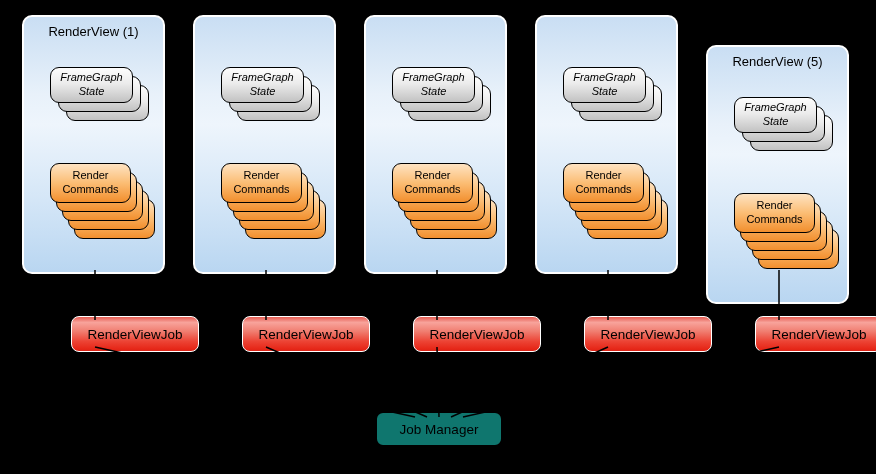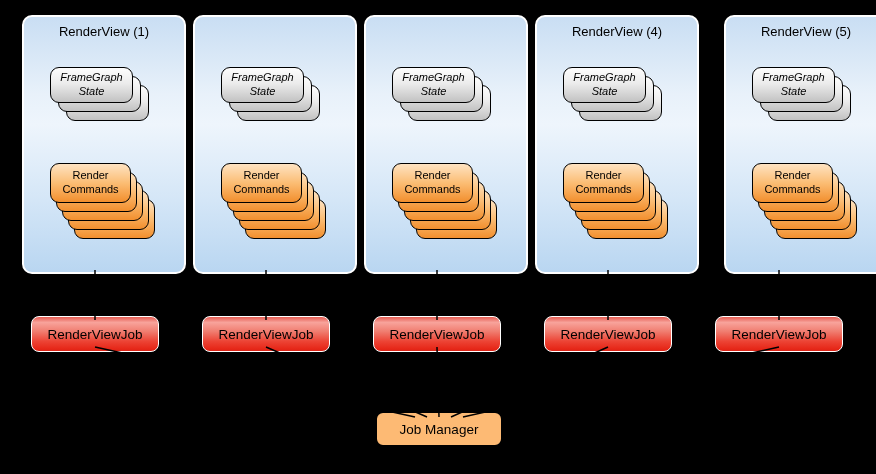--- a/index.html
+++ b/index.html
@@ -8,21 +8,21 @@
     width: 876px;
     height: 474px;
     background: #000;
     font-family: "Liberation Sans", sans-serif;
     overflow: hidden;
   }
   
   .render-view {
     position: absolute;
     top: 15px;
-    width: 164px;
+    width: 143px;
     height: 259px;
     box-sizing: border-box;
     border: 2px solid #ffffff;
     border-radius: 10px;
     background: linear-gradient(180deg, #c9def3 0%, #e8f1fa 30%, #eef5fc 42%, #d4e6f7 72%, #b9d6f1 100%);
   }
   .rv-title {
     position: absolute;
     top: 7px; left: 0; right: 0;
     text-align: center;
@@ -58,28 +58,29 @@
     top: 316px;
     width: 128px;
     height: 36px;
     box-sizing: border-box;
     border: 1.5px solid #ffffff;
     border-radius: 8px;
     background: linear-gradient(180deg, #e45c52 0%, #f8a39b 16%, #f07e71 42%, #ec4334 72%, #e62718 94%, #da2316 100%);
     display: flex; align-items: center; justify-content: center;
     font-size: 13.5px;
     color: #000;
+    margin-left: 40px;
   }
   
   .job-manager {
     position: absolute;
     left: 375px; top: 411px;
     width: 128px; height: 36px;
     box-sizing: border-box;
-    background: #fdba74;
+    background: #0f766e;
     border: 2px solid #000;
     border-radius: 8px;
     display: flex; align-items: center; justify-content: center;
     font-size: 13.5px;
     color: #000;
   }
   
   #connectors {
     position: absolute; inset: 0;
     width: 876px; height: 474px;
@@ -144,40 +145,39 @@
         <div class="card orange" style="left: 18px; top: 27px; width: 81px; height: 40px;"></div>
         <div class="card orange" style="left: 12px; top: 18px; width: 81px; height: 40px;"></div>
         <div class="card orange" style="left: 6px; top: 9px; width: 81px; height: 40px;"></div>
         <div class="card orange" style="left: 0px; top: 0px; width: 81px; height: 40px;">
           <div class="card-label">Render Commands</div>
         </div>
       </div>
     </div>
 
     <div class="render-view" style="left: 535px;">
-      <div class="rv-title">RenderView (4)</div>
-      <div class="stack stack-gray">
-        <div class="card gray" style="left: 16px; top: 18px; width: 83px; height: 36px;"></div>
-        <div class="card gray" style="left: 8px; top: 9px; width: 83px; height: 36px;"></div>
-        <div class="card gray" style="left: 0px; top: 0px; width: 83px; height: 36px;">
-          <div class="card-label">FrameGraph State</div>
-        </div>
-      </div>
-      <div class="stack stack-orange">
-        <div class="card orange" style="left: 24px; top: 36px; width: 81px; height: 40px;"></div>
-        <div class="card orange" style="left: 18px; top: 27px; width: 81px; height: 40px;"></div>
-        <div class="card orange" style="left: 12px; top: 18px; width: 81px; height: 40px;"></div>
-        <div class="card orange" style="left: 6px; top: 9px; width: 81px; height: 40px;"></div>
-        <div class="card orange" style="left: 0px; top: 0px; width: 81px; height: 40px;">
-          <div class="card-label">Render Commands</div>
-        </div>
-      </div>
-    </div>
-
-    <div class="render-view" style="left: 724px;">
+      <div class="stack stack-gray">
+        <div class="card gray" style="left: 16px; top: 18px; width: 83px; height: 36px;"></div>
+        <div class="card gray" style="left: 8px; top: 9px; width: 83px; height: 36px;"></div>
+        <div class="card gray" style="left: 0px; top: 0px; width: 83px; height: 36px;">
+          <div class="card-label">FrameGraph State</div>
+        </div>
+      </div>
+      <div class="stack stack-orange">
+        <div class="card orange" style="left: 24px; top: 36px; width: 81px; height: 40px;"></div>
+        <div class="card orange" style="left: 18px; top: 27px; width: 81px; height: 40px;"></div>
+        <div class="card orange" style="left: 12px; top: 18px; width: 81px; height: 40px;"></div>
+        <div class="card orange" style="left: 6px; top: 9px; width: 81px; height: 40px;"></div>
+        <div class="card orange" style="left: 0px; top: 0px; width: 81px; height: 40px;">
+          <div class="card-label">Render Commands</div>
+        </div>
+      </div>
+    </div>
+
+    <div class="render-view" style="left: 706px; margin-top: 30px;">
       <div class="rv-title">RenderView (5)</div>
       <div class="stack stack-gray">
         <div class="card gray" style="left: 16px; top: 18px; width: 83px; height: 36px;"></div>
         <div class="card gray" style="left: 8px; top: 9px; width: 83px; height: 36px;"></div>
         <div class="card gray" style="left: 0px; top: 0px; width: 83px; height: 36px;">
           <div class="card-label">FrameGraph State</div>
         </div>
       </div>
       <div class="stack stack-orange">
         <div class="card orange" style="left: 24px; top: 36px; width: 81px; height: 40px;"></div>

